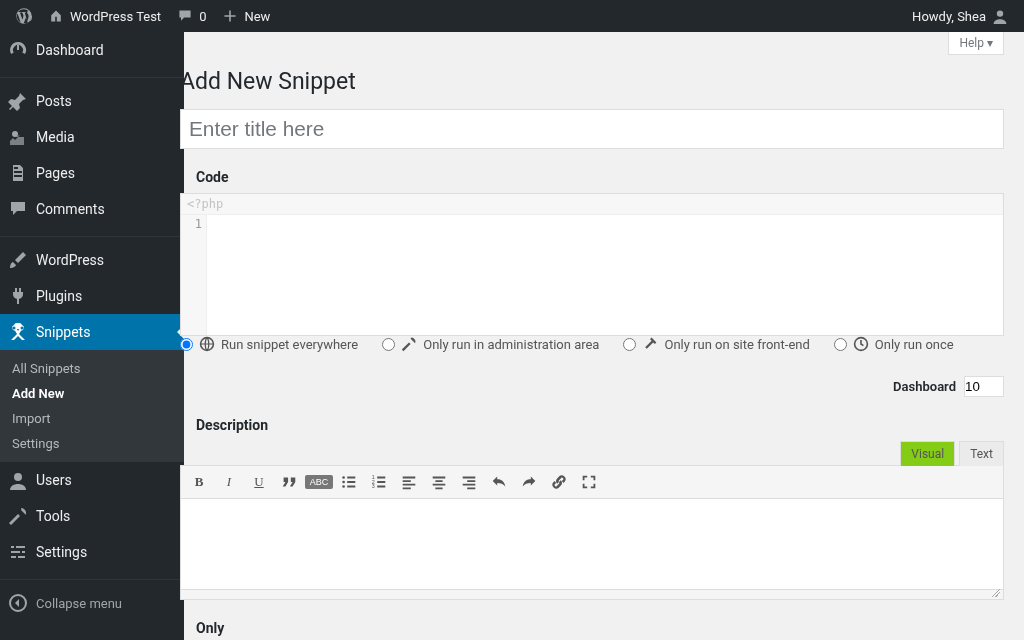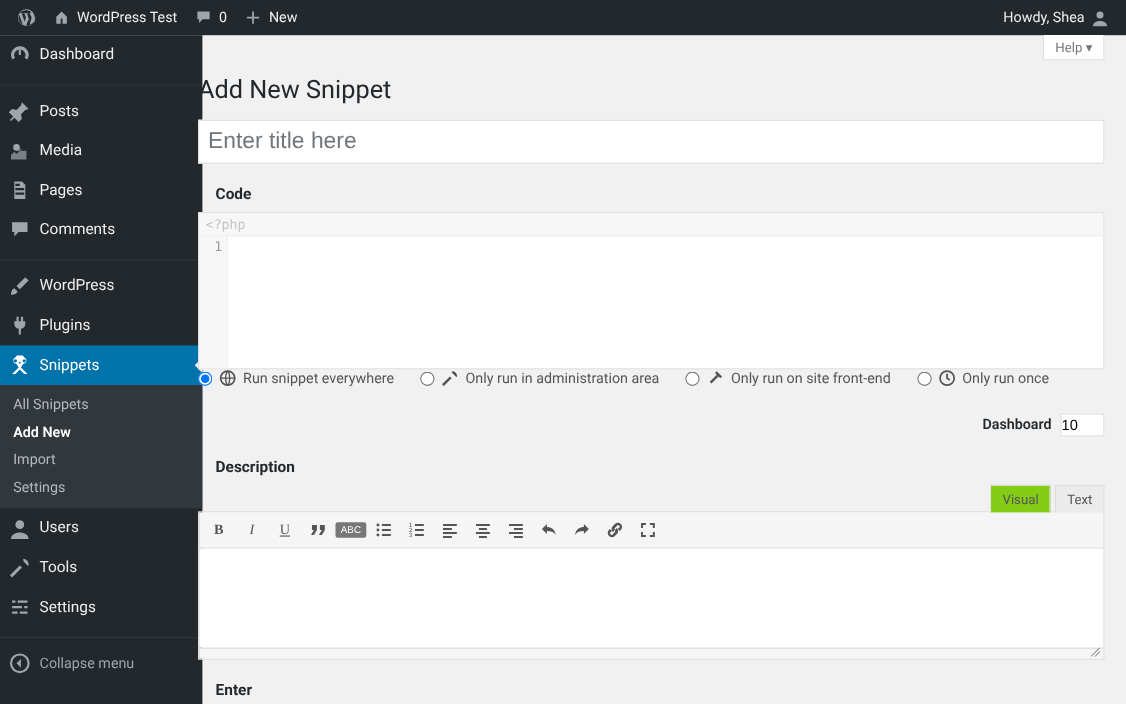--- a/index.html
+++ b/index.html
@@ -302,17 +302,17 @@
       <div class="mce-btn">
           <svg viewBox="0 0 20 20">
             <path d="M3 3h5v2H5v3H3zm9 0h5v5h-2V5h-3zM3 12h2v3h3v2H3zm12 0h2v5h-5v-2h3z"></path>
           </svg>
         </div>
     </div>
     <div class="mce-body"></div>
     <div class="mce-resize"></div>
   </div>
 
-  <h2 class="section">Enter</h2>
+  <h2 class="section">Only</h2>
   
 
   
 </div>
 
 </body></html>

